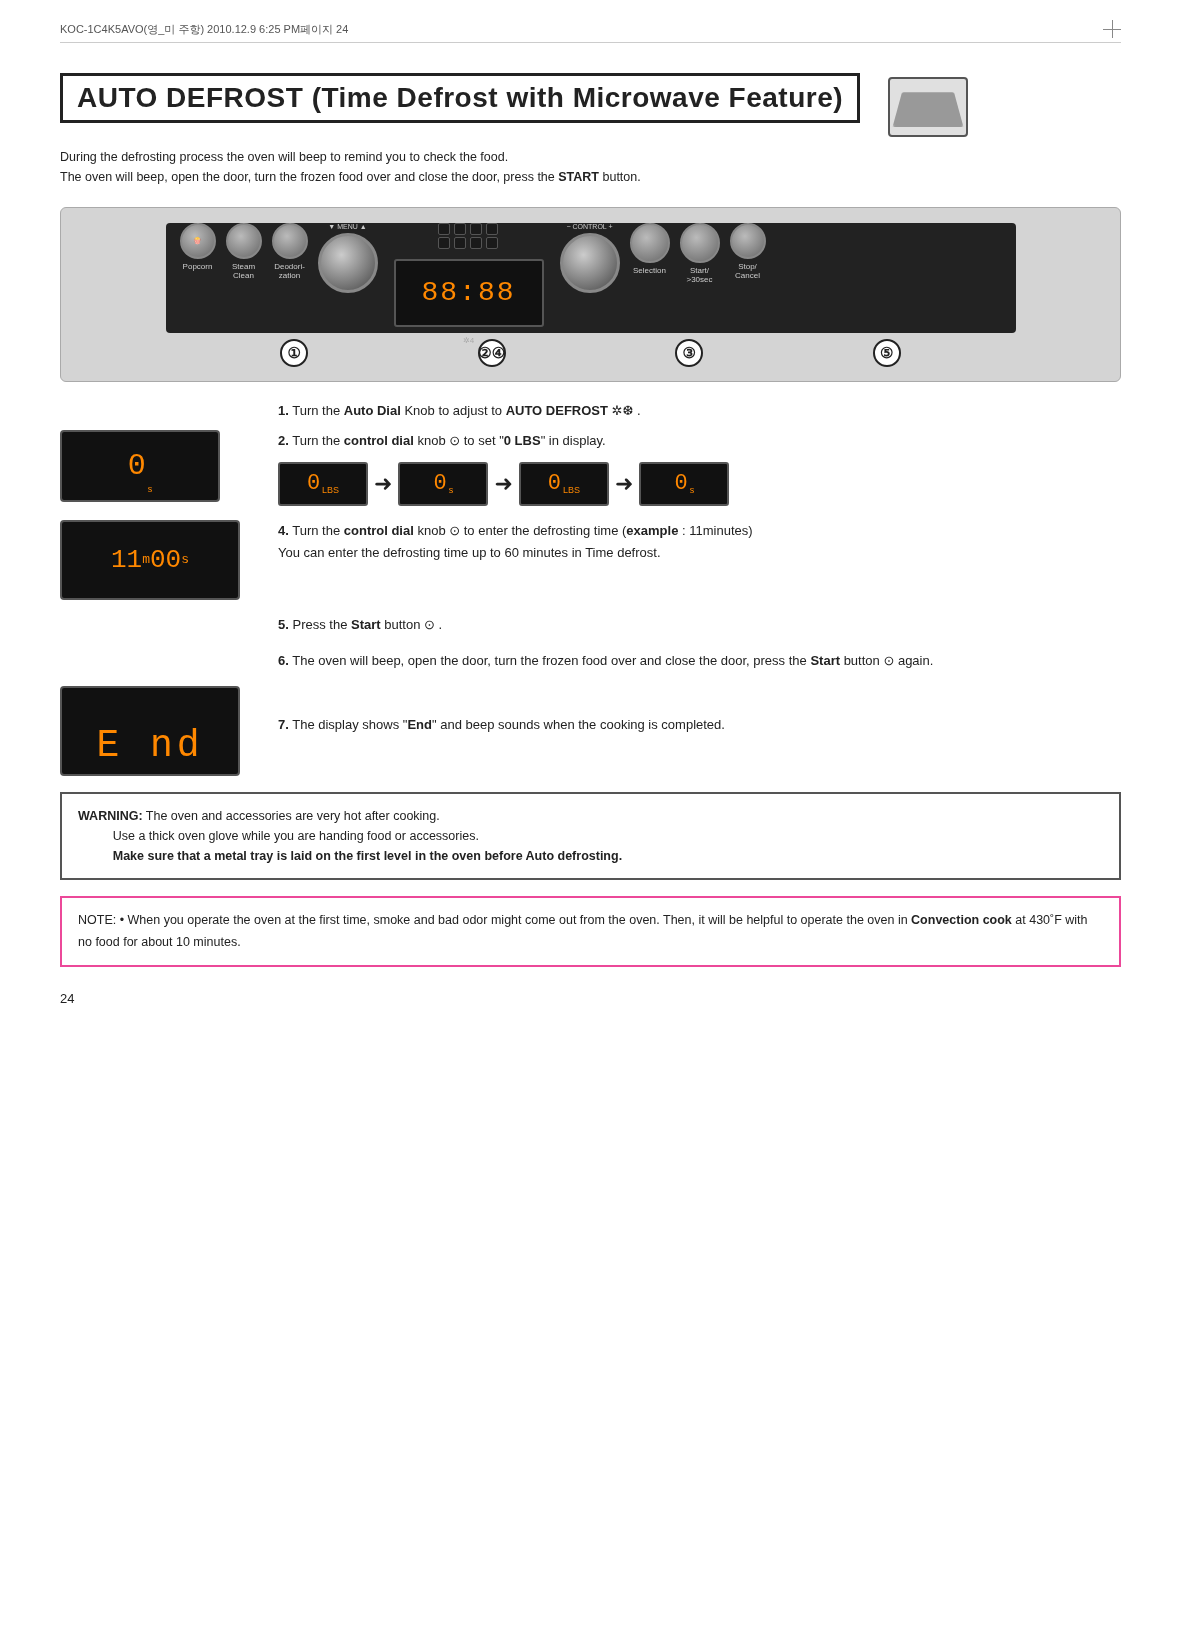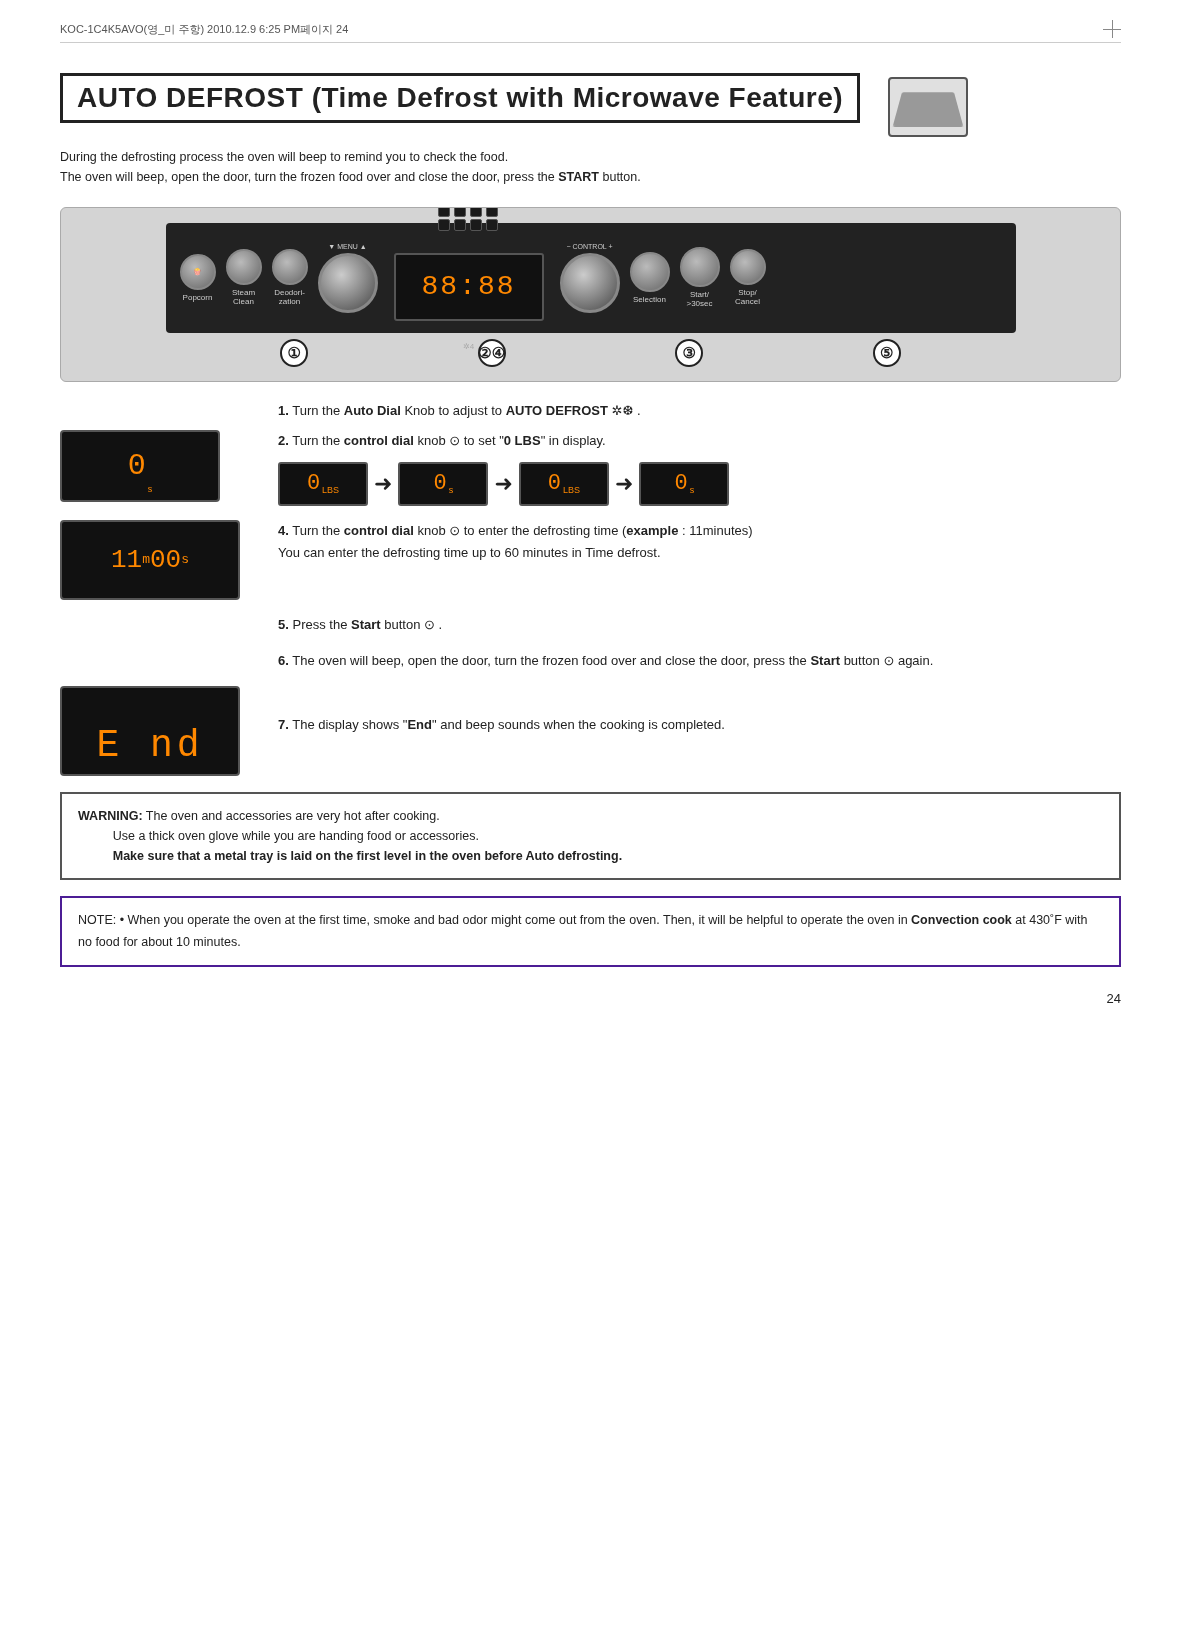--- a/index.html
+++ b/index.html
@@ -89,21 +89,21 @@
       justify-content: center;
       position: relative;
       overflow: hidden;
     }
     .oven-inner {
       background: #222;
       height: 110px;
       width: 850px;
       border-radius: 4px;
       display: flex;
-      align-items: center;
+      align-items: flex-start;
       padding: 0 14px;
       gap: 10px;
       position: relative;
     }
 
     
     .oven-btn {
       width: 36px; height: 36px;
       background: radial-gradient(circle at 40% 35%, #bbb, #666);
       border-radius: 50%;
@@ -262,30 +262,30 @@
       padding: 12px 16px;
       margin: 16px 0;
       font-size: 12.5px;
       line-height: 1.6;
     }
     .warning-box .label-bold {
       font-weight: bold;
     }
 
     .note-box {
-      border: 2px solid #4c1d95;
+      border: 2px solid #ec4899;
       padding: 12px 16px;
       margin: 12px 0;
       font-size: 12.5px;
       line-height: 1.7;
     }
 
     
     .page-num {
-      text-align: right;
+      text-align: left;
       margin-top: 24px;
       font-size: 13px;
     }
 
     
     .step-display-col {
       width: 200px;
       flex-shrink: 0;
       display: flex;
       align-items: center;
@@ -345,21 +345,21 @@
         <div class="ctrl-label">Deodori-<br>zation</div>
       </div>
 
       <div style="display:flex;flex-direction:column;align-items:center;gap:3px;">
         <div style="display:flex;align-items:center;gap:4px;">
           <span style="font-size:7px;color:#ccc;">▼ MENU ▲</span>
         </div>
         <div class="knob"></div>
       </div>
 
-      <div style="display:flex;flex-direction:column;align-items:center;gap:20px;">
+      <div style="display:flex;flex-direction:column;align-items:center;gap:8px;">
 
         <div style="display:grid;grid-template-columns:repeat(4,14px);gap:2px;margin-bottom:2px;">
           <div style="width:12px;height:12px;border:1px solid #555;border-radius:2px;background:#1a1a1a;"></div>
           <div style="width:12px;height:12px;border:1px solid #555;border-radius:2px;background:#1a1a1a;"></div>
           <div style="width:12px;height:12px;border:1px solid #555;border-radius:2px;background:#1a1a1a;"></div>
           <div style="width:12px;height:12px;border:1px solid #555;border-radius:2px;background:#1a1a1a;"></div>
           <div style="width:12px;height:12px;border:1px solid #555;border-radius:2px;background:#1a1a1a;"></div>
           <div style="width:12px;height:12px;border:1px solid #555;border-radius:2px;background:#1a1a1a;"></div>
           <div style="width:12px;height:12px;border:1px solid #555;border-radius:2px;background:#1a1a1a;"></div>
           <div style="width:12px;height:12px;border:1px solid #555;border-radius:2px;background:#1a1a1a;"></div>

